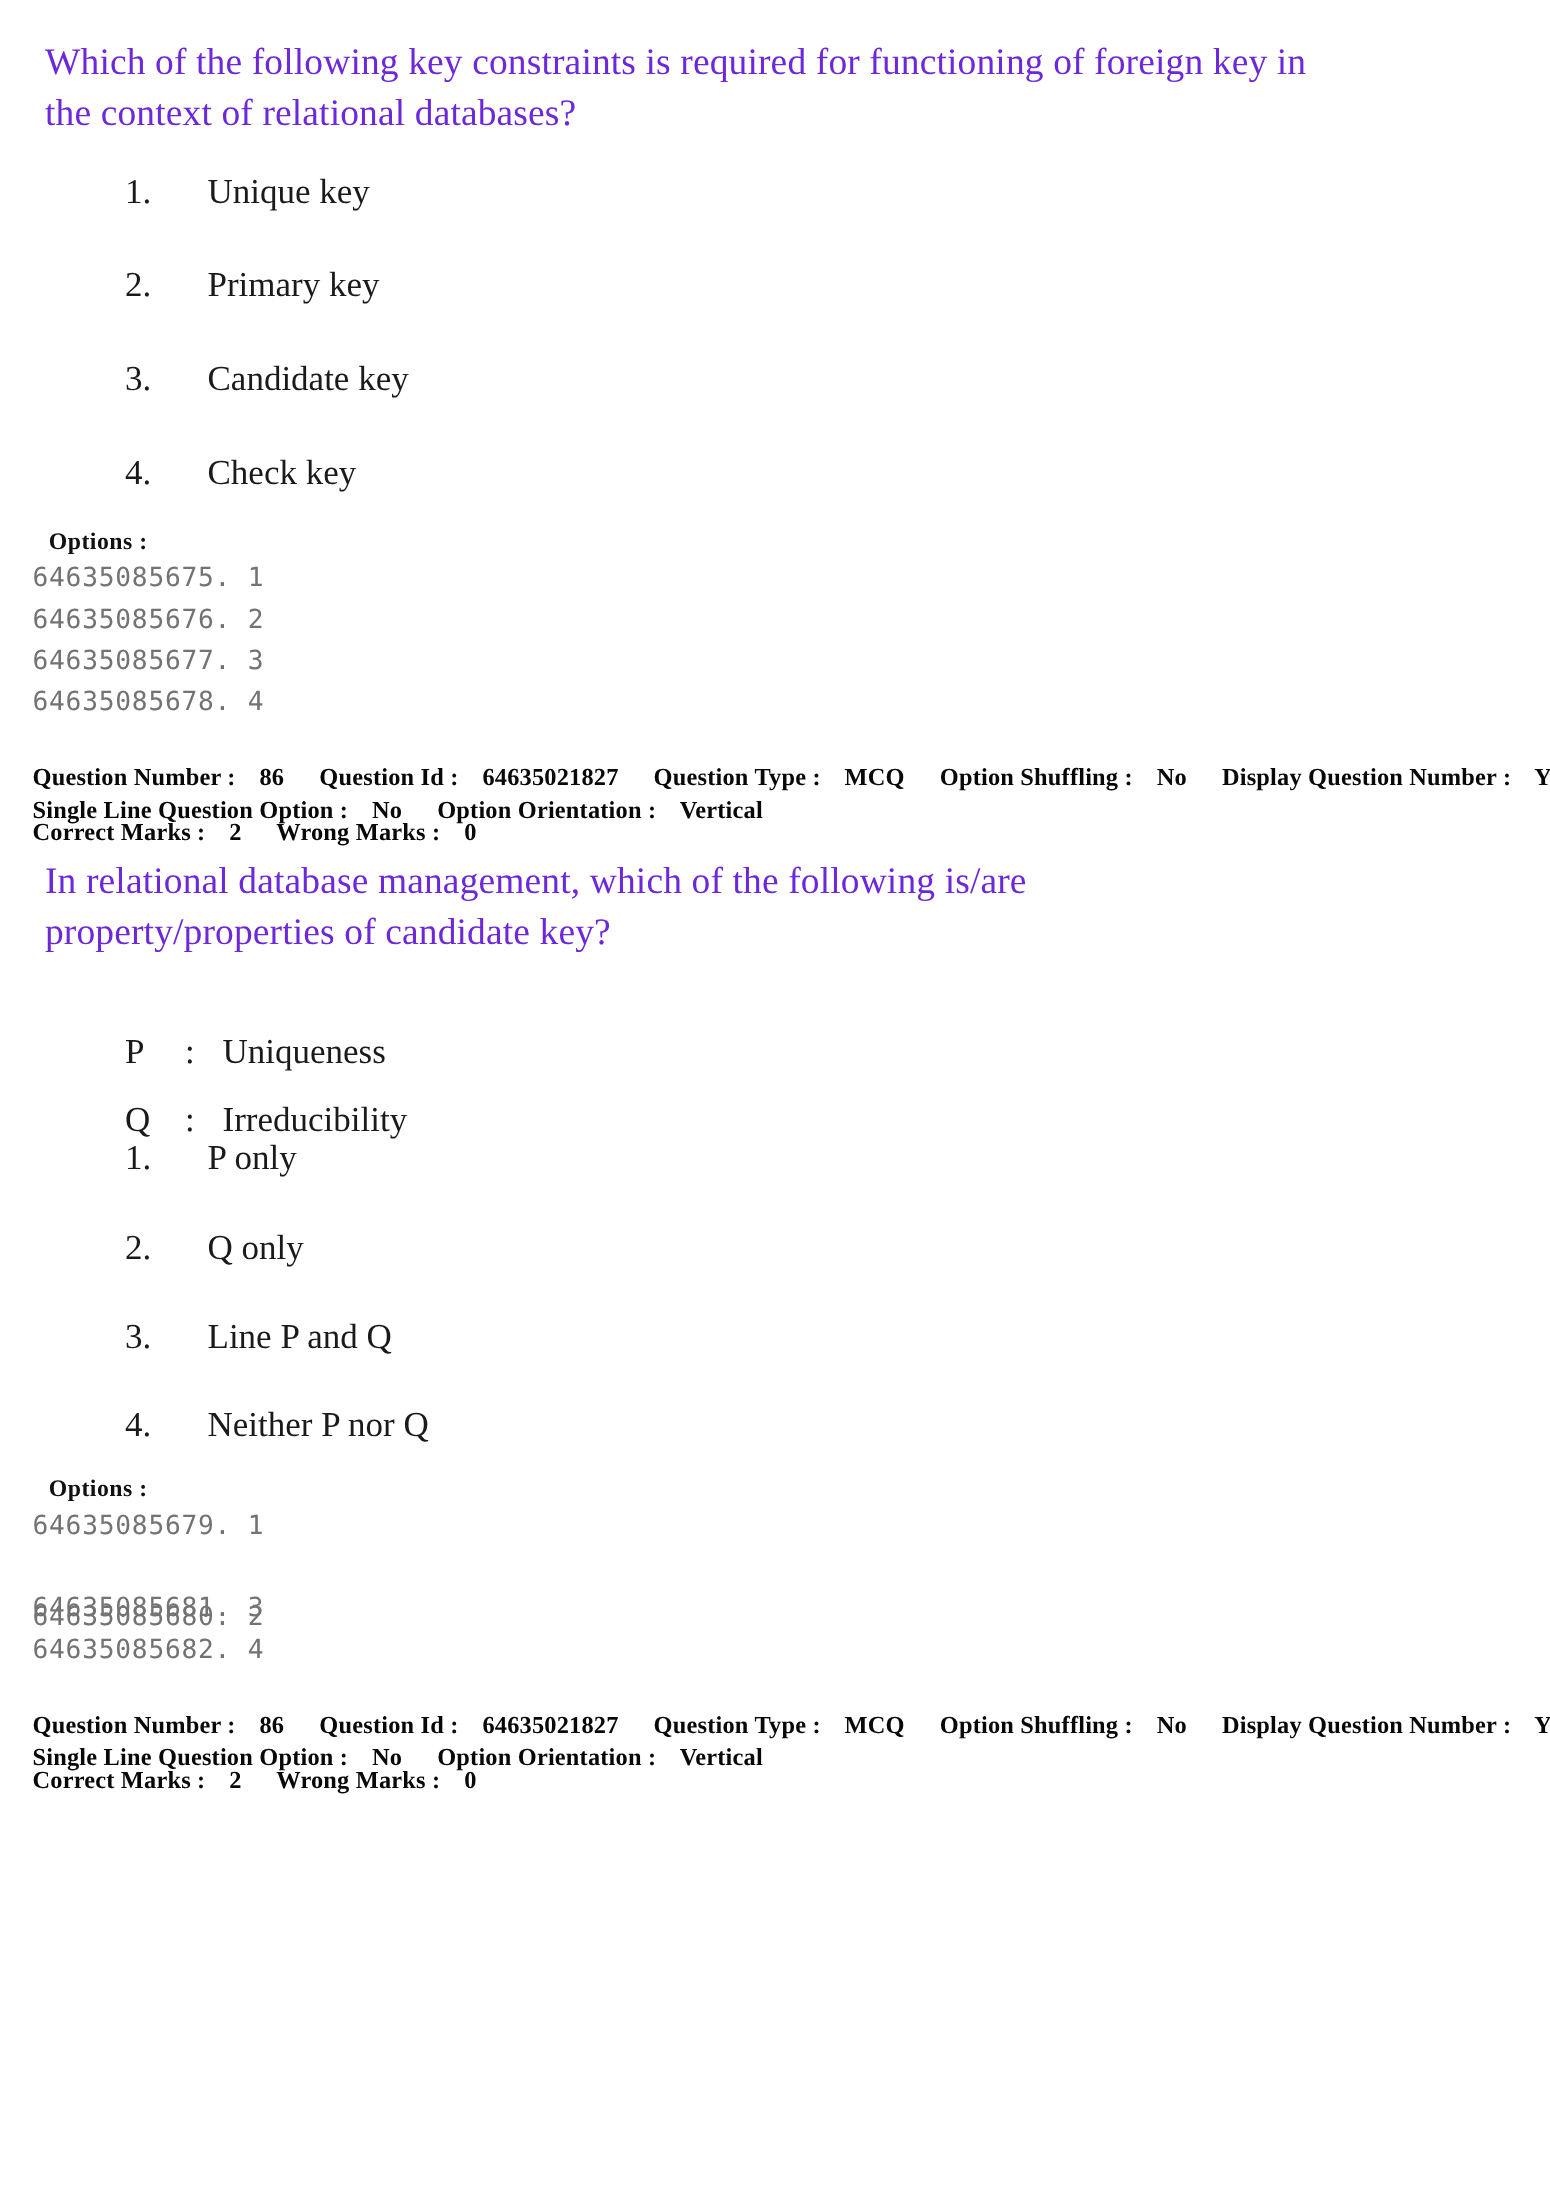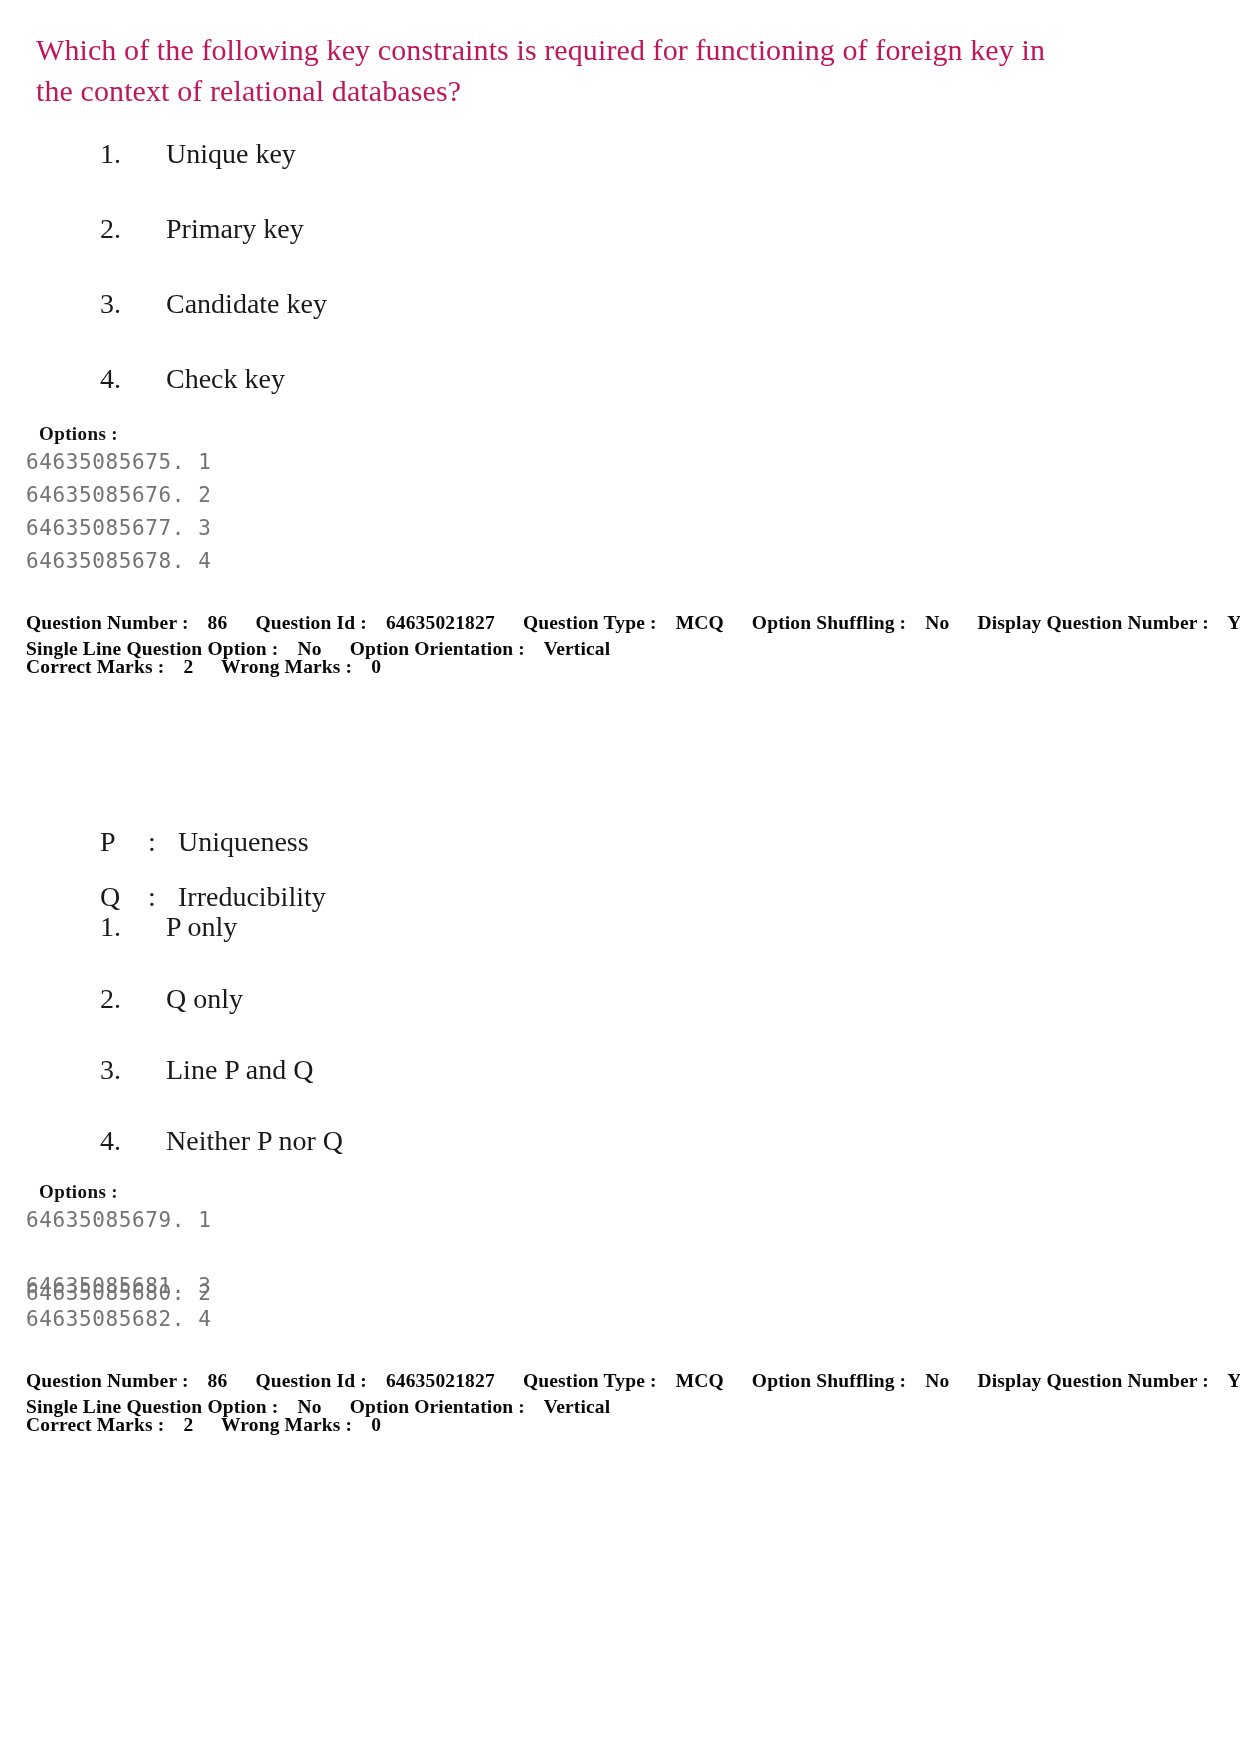--- a/index.html
+++ b/index.html
@@ -20,21 +20,21 @@
   }
 
   
   .q-stem {
     position: absolute;
     left: 36px;
     width: 1012px;
     font-family: "Liberation Serif", "DejaVu Serif", serif;
     font-size: 30px;
     line-height: 1.36;
-    color: #be185d;
+    color: #6d28d9;
     letter-spacing: 0.1px;
   }
 
   
   .choice {
     position: absolute;
     left: 100px;
     display: flex;
     align-items: baseline;
     font-family: "Liberation Serif", "DejaVu Serif", serif;
@@ -180,20 +180,21 @@
   <div class="meta" style="top:654px;">
     <span>Correct Marks :</span>
     <span class="sp"></span>
     <span>2</span>
     <span class="sp"></span><span class="sp"></span>
     <span>Wrong Marks :</span>
     <span class="sp"></span>
     <span>0</span>
   </div>
 
+  <div class="q-stem" style="top:685px;">In relational database management, which of the following is/are property/properties of candidate key?</div>
 
   <div class="pq" style="top:785px;">
     <span class="tag">P</span>
     <span class="colon">:</span>
     <span class="txt">Uniqueness</span>
   </div>
   <div class="pq" style="top:840px;">
     <span class="tag">Q</span>
     <span class="colon">:</span>
     <span class="txt">Irreducibility</span>

